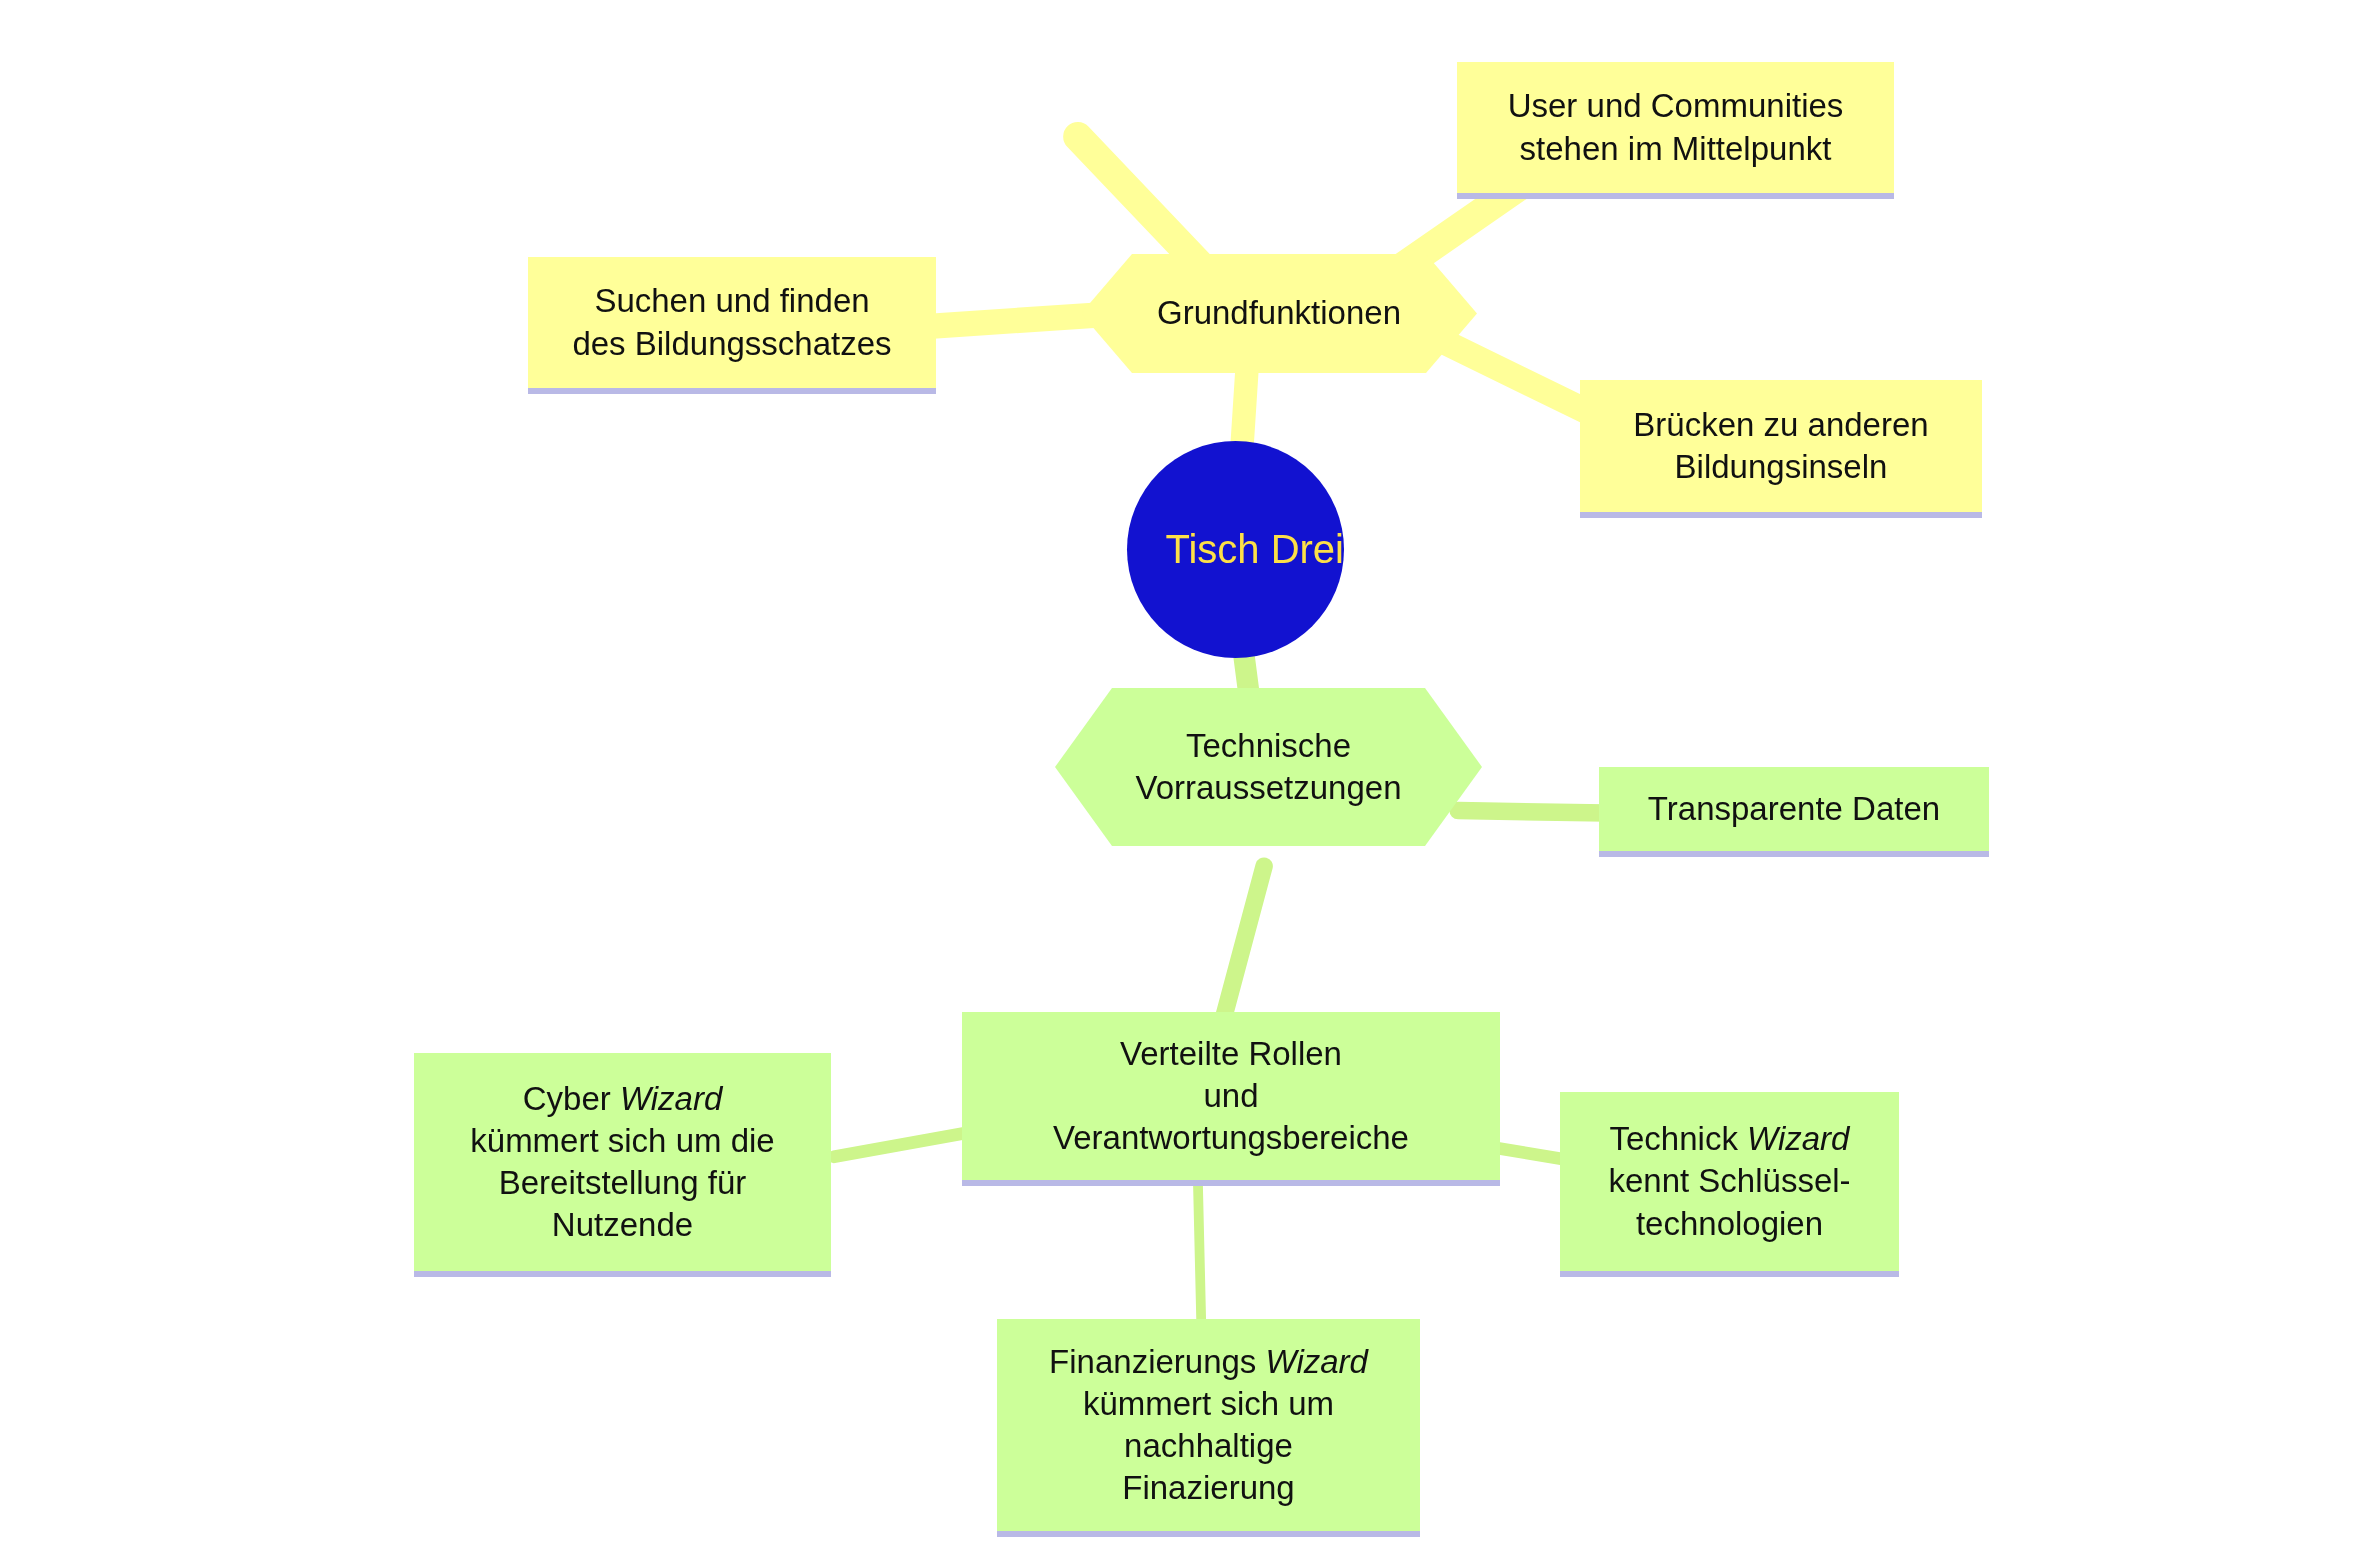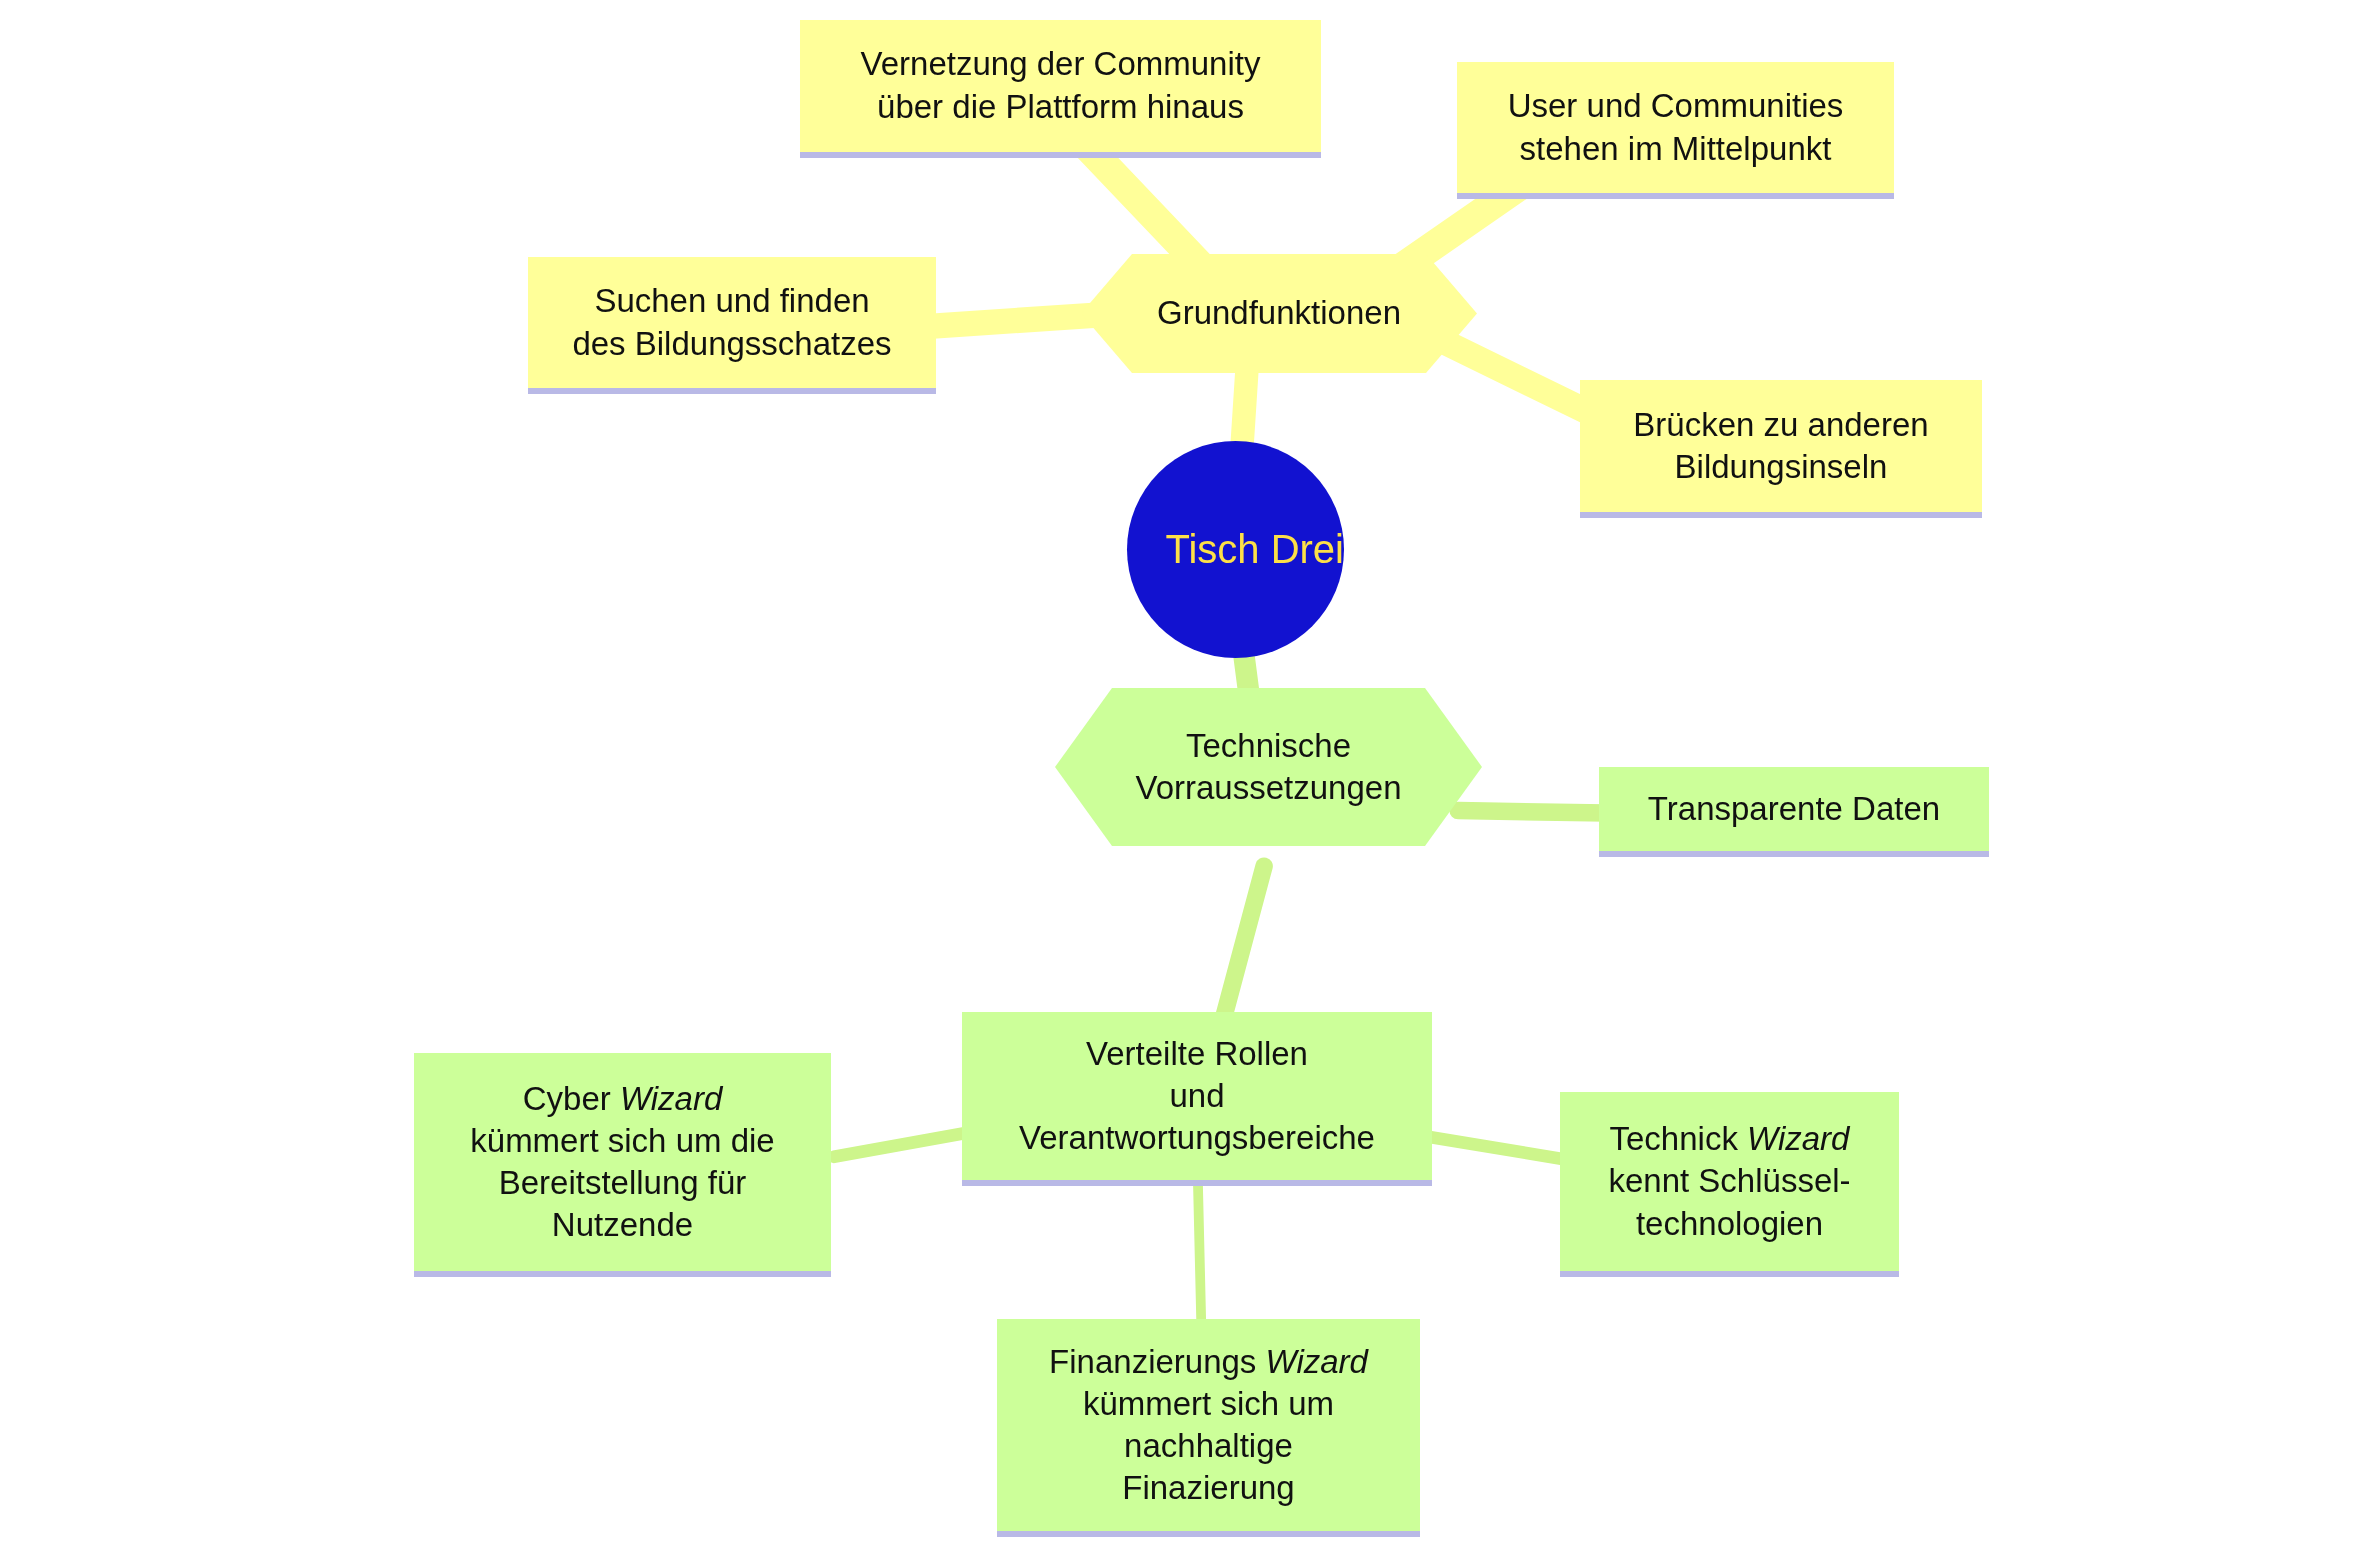--- a/index.html
+++ b/index.html
@@ -76,21 +76,21 @@
 
   
   .pos-vernetzung    { left: 800px;  top: 19.5px;   width: 521px; min-height: 138px; }
   .pos-user          { left: 1457px; top: 62px;   width: 437px; min-height: 137px; }
   .pos-suchen        { left: 528px;  top: 257px;  width: 408px; min-height: 137px; }
   .pos-grund         { left: 1081px; top: 254px;  width: 396px; height: 119px; }
   .pos-bruecken      { left: 1580px; top: 380px;  width: 402px; min-height: 138px; }
   .pos-circle        { left: 1127px; top: 441px;  width: 217px; height: 217px; }
   .pos-technisch     { left: 1055px; top: 688px;  width: 427px; height: 158px; }
   .pos-transparente  { left: 1599px; top: 767px;  width: 390px; min-height: 90px; }
-  .pos-verteilte     { left: 962px;  top: 1012px; width: 470px; min-height: 174px; }
+  .pos-verteilte     { left: 962px;  top: 1012px; width: 538px; min-height: 174px; }
   .pos-cyber         { left: 414px;  top: 1053px; width: 417px; min-height: 224px; }
   .pos-technick      { left: 1560px; top: 1092px; width: 339px; min-height: 185px; }
   .pos-finanz        { left: 997px; top: 1319px; width: 423px; min-height: 218px; }
 </style>
 </head>
 <body>
 
 <div class="canvas">
 
   <svg class="connectors" viewBox="0 0 2437 1588">
@@ -102,24 +102,20 @@
     <line class="line-yellow" x1="1280" y1="355" x2="1268" y2="540" stroke-width="24" stroke-linecap="round"></line>
 
     <line class="line-green" x1="1266" y1="600" x2="1292" y2="800" stroke-width="22" stroke-linecap="round"></line>
     <line class="line-green" x1="1495" y1="831" x2="1680" y2="834" stroke-width="18" stroke-linecap="round"></line>
     <line class="line-green" x1="1296" y1="888" x2="1246" y2="1075" stroke-width="18" stroke-linecap="round"></line>
     <line class="line-green" x1="1010" y1="1158" x2="855" y2="1186" stroke-width="13" stroke-linecap="round"></line>
     <line class="line-green" x1="1450" y1="1163" x2="1625" y2="1192" stroke-width="13" stroke-linecap="round"></line>
     <line class="line-green" x1="1228" y1="1205" x2="1232" y2="1375" stroke-width="10" stroke-linecap="round"></line>
   </svg>
 
-  <div class="node rect yellow pos-vernetzung">
-    <div class="node-text">Vernetzung der Community
-über die Plattform hinaus</div>
-  </div>
 
   <div class="node rect yellow pos-user">
     <div class="node-text">User und Communities
 stehen im Mittelpunkt</div>
   </div>
 
   <div class="node rect yellow pos-suchen">
     <div class="node-text">Suchen und finden
 des Bildungsschatzes</div>
   </div>

